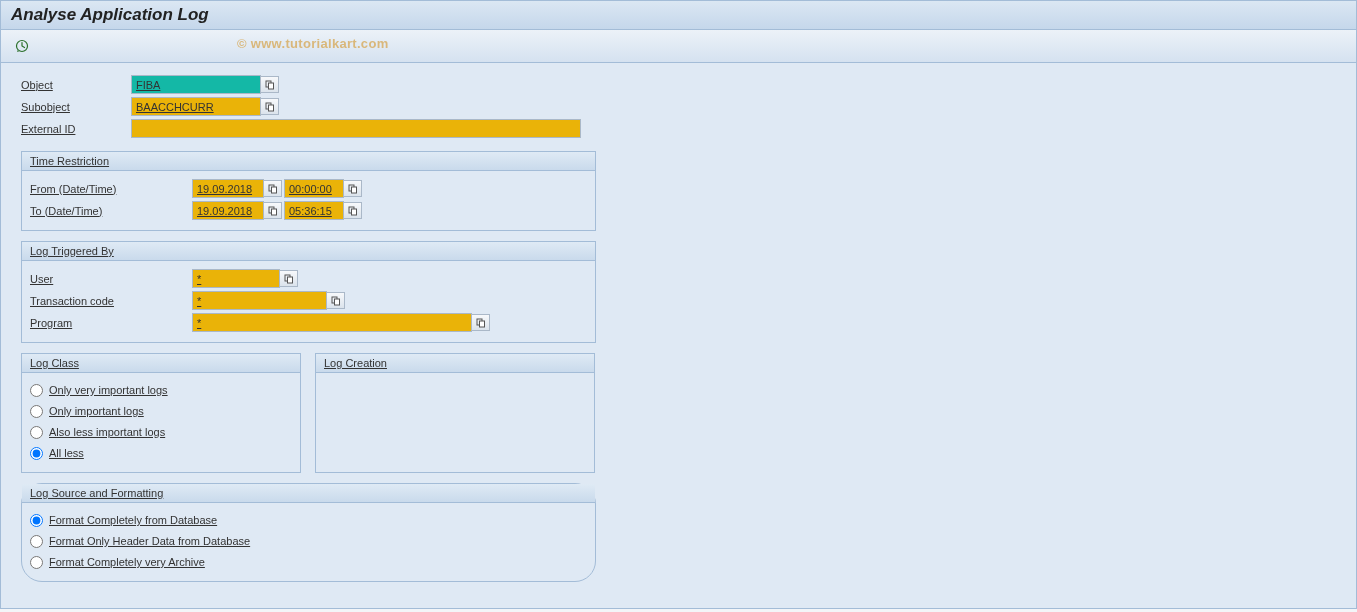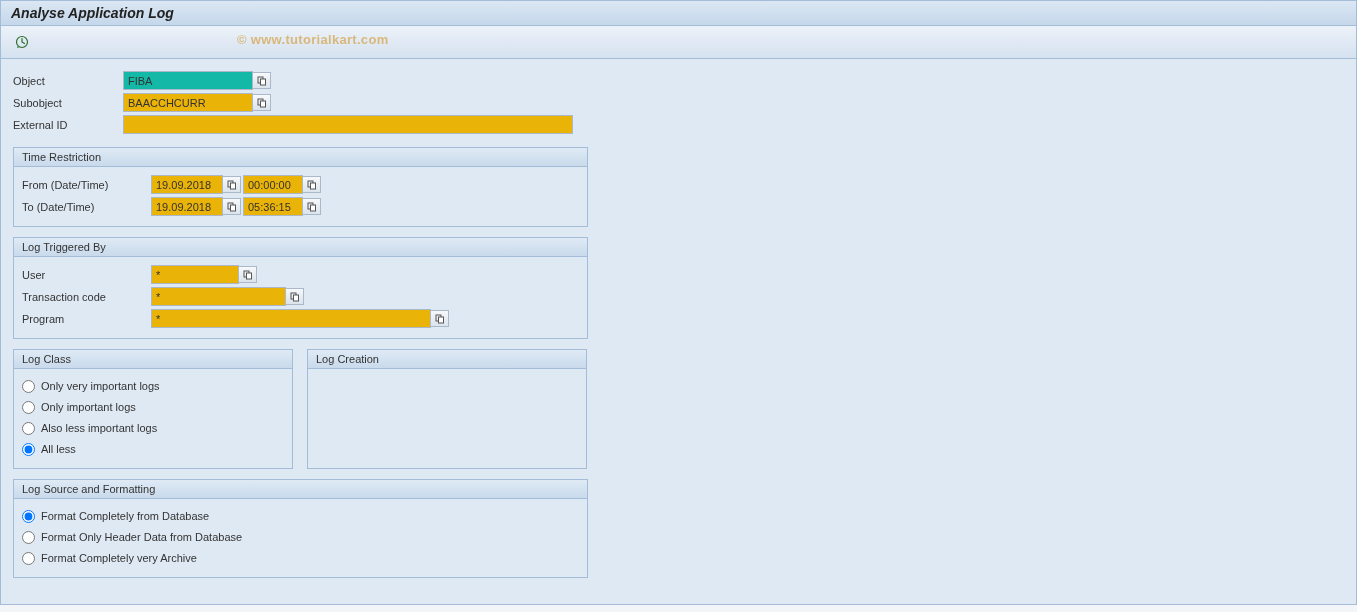--- a/index.html
+++ b/index.html
@@ -1,33 +1,33 @@
 <!DOCTYPE html>
 <html><head>
   <meta charset="utf-8">
   <style>
     * { margin: 0; padding: 0; box-sizing: border-box; }
     body { font-family: Arial, sans-serif; font-size: 11px; background: #f3f5f8; color: #333; width: 1357px; }
     
     .container { border: 1px solid #a3bcd7; background: #dfe9f4; }
     
-    .header-bar { background: linear-gradient(#dbe7f3, #c5d7eb); border-bottom: 1px solid #a3bcd7; padding: 4px 10px; font-weight: bold; font-style: italic; font-size: 14px; color: #222; }
+    .header-bar { background: linear-gradient(#dbe7f3, #c5d7eb); border-bottom: 1px solid #a3bcd7; padding: 4px 10px; font-weight: bold; font-style: italic; font-size: 17px; color: #222; }
     
     .toolbar { background: linear-gradient(#ecf2f8, #d5e2f0); border-bottom: 1px solid #a3bcd7; padding: 6px 12px; position: relative; height: 33px; display: flex; align-items: center; }
     .execute-btn { width: 18px; height: 18px; display: inline-flex; align-items: center; justify-content: center; cursor: pointer; border-radius: 2px; }
     .execute-btn svg { width: 14px; height: 14px; }
     .watermark { position: absolute; left: 236px; top: 6px; color: #d8af66; font-size: 13px; letter-spacing: 0.3px; pointer-events: none; opacity: 0.85; font-weight: bold; }
     
-    .content { background: #dfe9f4; padding: 10px 12px 16px 12px; }
+    .content { background: #dfe9f4; padding: 10px 12px 16px 20px; text-decoration: underline; }
     
     .plain-block { margin-bottom: 12px; }
     
     .field-row { display: flex; align-items: center; height: 21px; margin: 1px 0; }
     .lbl { width: 110px; color: #333; }
-    .lbl-wide { width: 129px; color: #333; }
+    .lbl-wide { width: 162px; color: #333; }
     
     input.txt { background: #eab308; border: 1px solid #aab8c8; height: 19px; padding: 1px 4px; font-family: inherit; font-size: 11px; color: #333; }
     input.selected { background: #14b8a6; }
     
     .f4-btn { width: 18px; height: 17px; border: 1px solid #aab8c8; border-left: none; background: linear-gradient(#f7f9fb, #dbe3ec); display: inline-flex; align-items: center; justify-content: center; cursor: pointer; }
     .f4-btn svg { width: 10px; height: 10px; }
     
     .group { border: 1px solid #a3bcd7; margin-bottom: 10px; }
     .group-title { background: linear-gradient(#dfeaf5, #c9daec); border-bottom: 1px solid #a3bcd7; padding: 3px 8px; font-size: 11px; color: #333; }
     .group-body { padding: 6px 8px 8px 8px; }
@@ -190,21 +190,21 @@
               <input type="radio" name="lc" checked="" style="">
               <span>All less</span>
             </label>
         </div>
       </div>
       <div class="group" style="width:280px;">
         <div class="group-title">Log Creation</div>
       </div>
     </div>
 
-    <div class="group" style="width:575px;">
+    <div class="group" style="width:575px;border-radius:21px;">
       <div class="group-title">Log Source and Formatting</div>
       <div class="group-body">
         <label class="radio-line">
             <input type="radio" name="src" checked="" style="">
             <span>Format Completely from Database</span>
           </label>
         <label class="radio-line">
             <input type="radio" name="src" style="">
             <span>Format Only Header Data from Database</span>
           </label>

